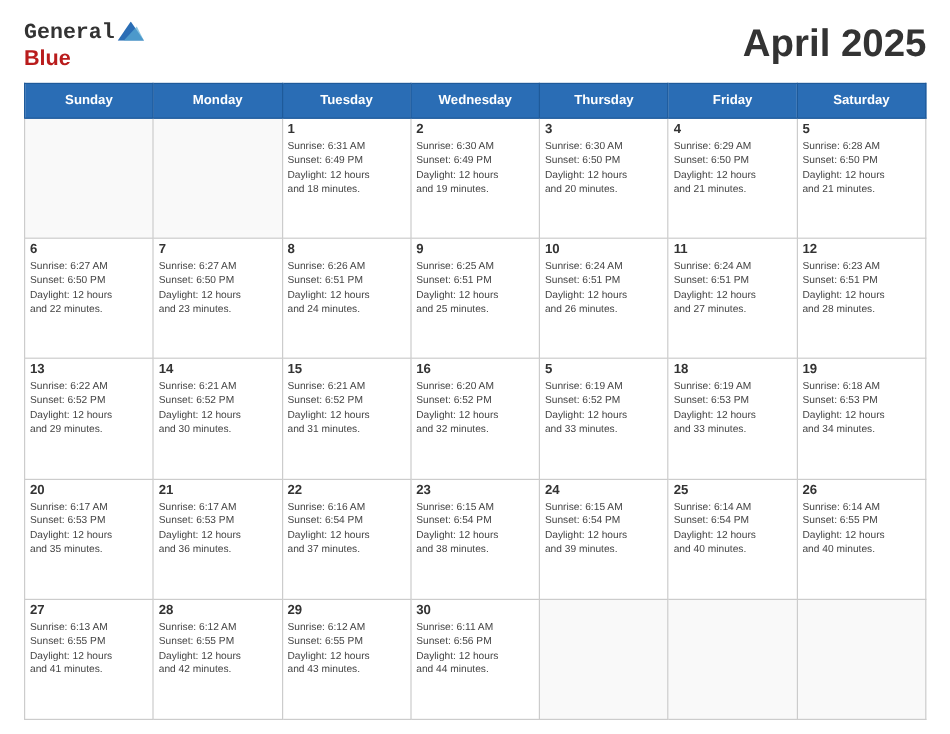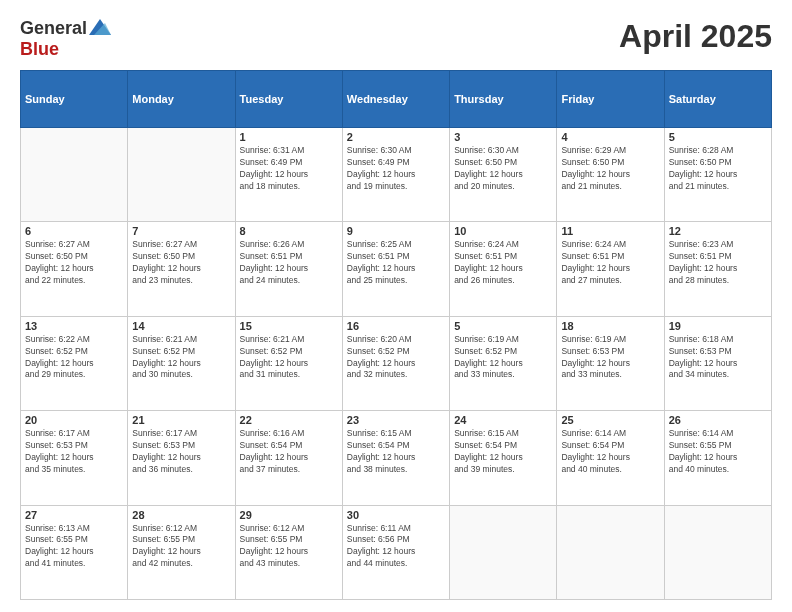--- a/index.html
+++ b/index.html
@@ -29,20 +29,21 @@
       align-items: flex-start;
     }
     .logo-text {
       display: flex;
       align-items: center;
     }
     .logo-general {
       font-size: 18px;
       font-weight: bold;
       color: #333;
+      font-family: Liberation Mono, monospace;
     }
     .logo-blue {
       font-size: 18px;
       font-weight: bold;
       color: #b91c1c;
     }
     .logo-icon {
       width: 22px;
       height: 16px;
       margin-left: 2px;
@@ -67,22 +68,22 @@
       border: 1px solid #ccc;
       border-collapse: collapse;
       width: 100%;
       table-layout: fixed;
     }
     .calendar th {
       background: #2a6db5;
       color: #fff;
       font-size: 11px;
       font-weight: bold;
-      padding: 22px 4px;
-      text-align: left;
+      padding: 8px 4px;
+      text-align: center;
       border: 1px solid #1e5a9a;
     }
     .calendar td {
       vertical-align: top;
       border: 1px solid #ccc;
       padding: 3px 4px;
       font-size: 9px;
       color: #333;
       height: 85px;
       background: #fff;

